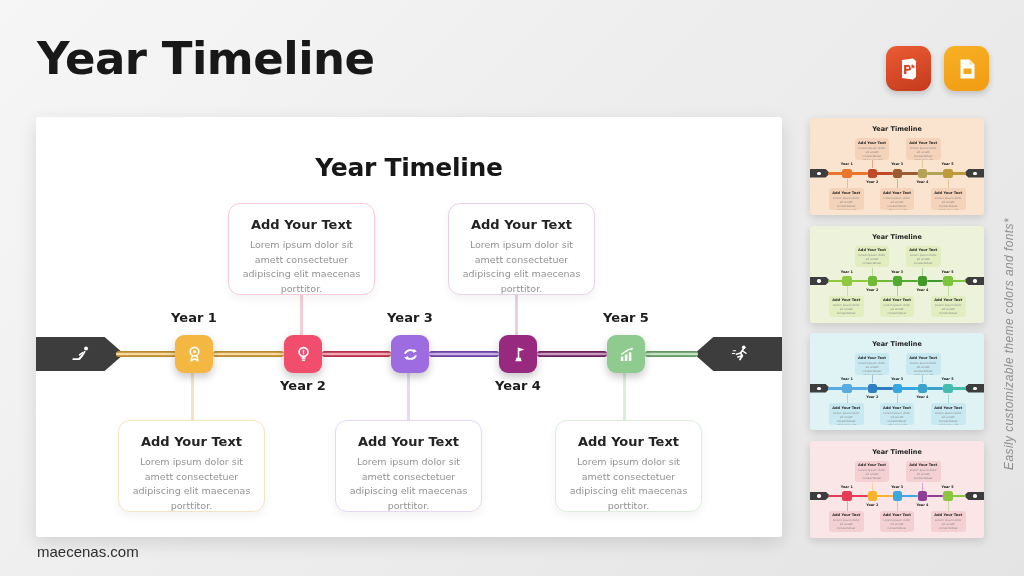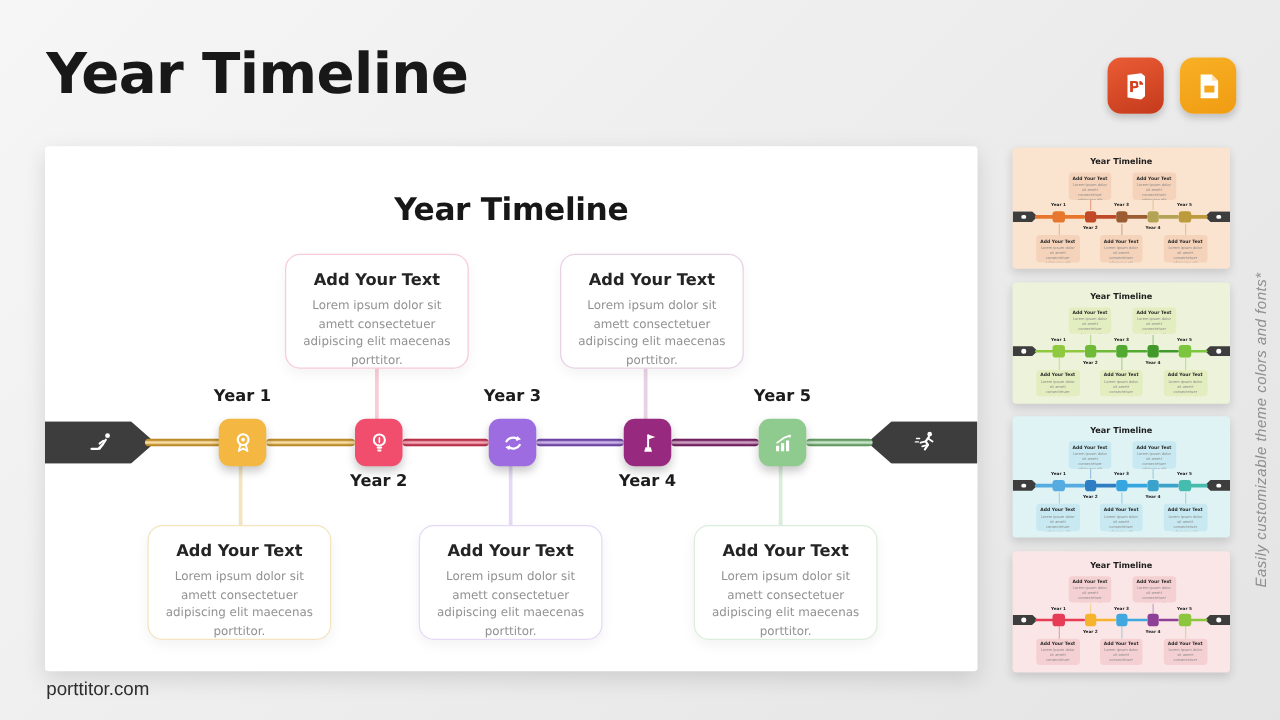--- a/index.html
+++ b/index.html
@@ -416,14 +416,14 @@
           <div class="mbb">Lorem ipsum dolor sit amett consectetuer adipiscing elit maecenas porttitor.</div>
         </div>
       <div class="mini-box mb-b3" style="background: rgb(245, 208, 210);">
           <div class="mbt">Add Your Text</div>
           <div class="mbb">Lorem ipsum dolor sit amett consectetuer adipiscing elit maecenas porttitor.</div>
         </div>
     </div>
   </div>
 
   <div class="side-note">Easily customizable theme colors and fonts*</div>
-  <div class="watermark">porttitor.com</div>
+  <div class="watermark">maecenas.com</div>
 </div>
 
 </body></html>

